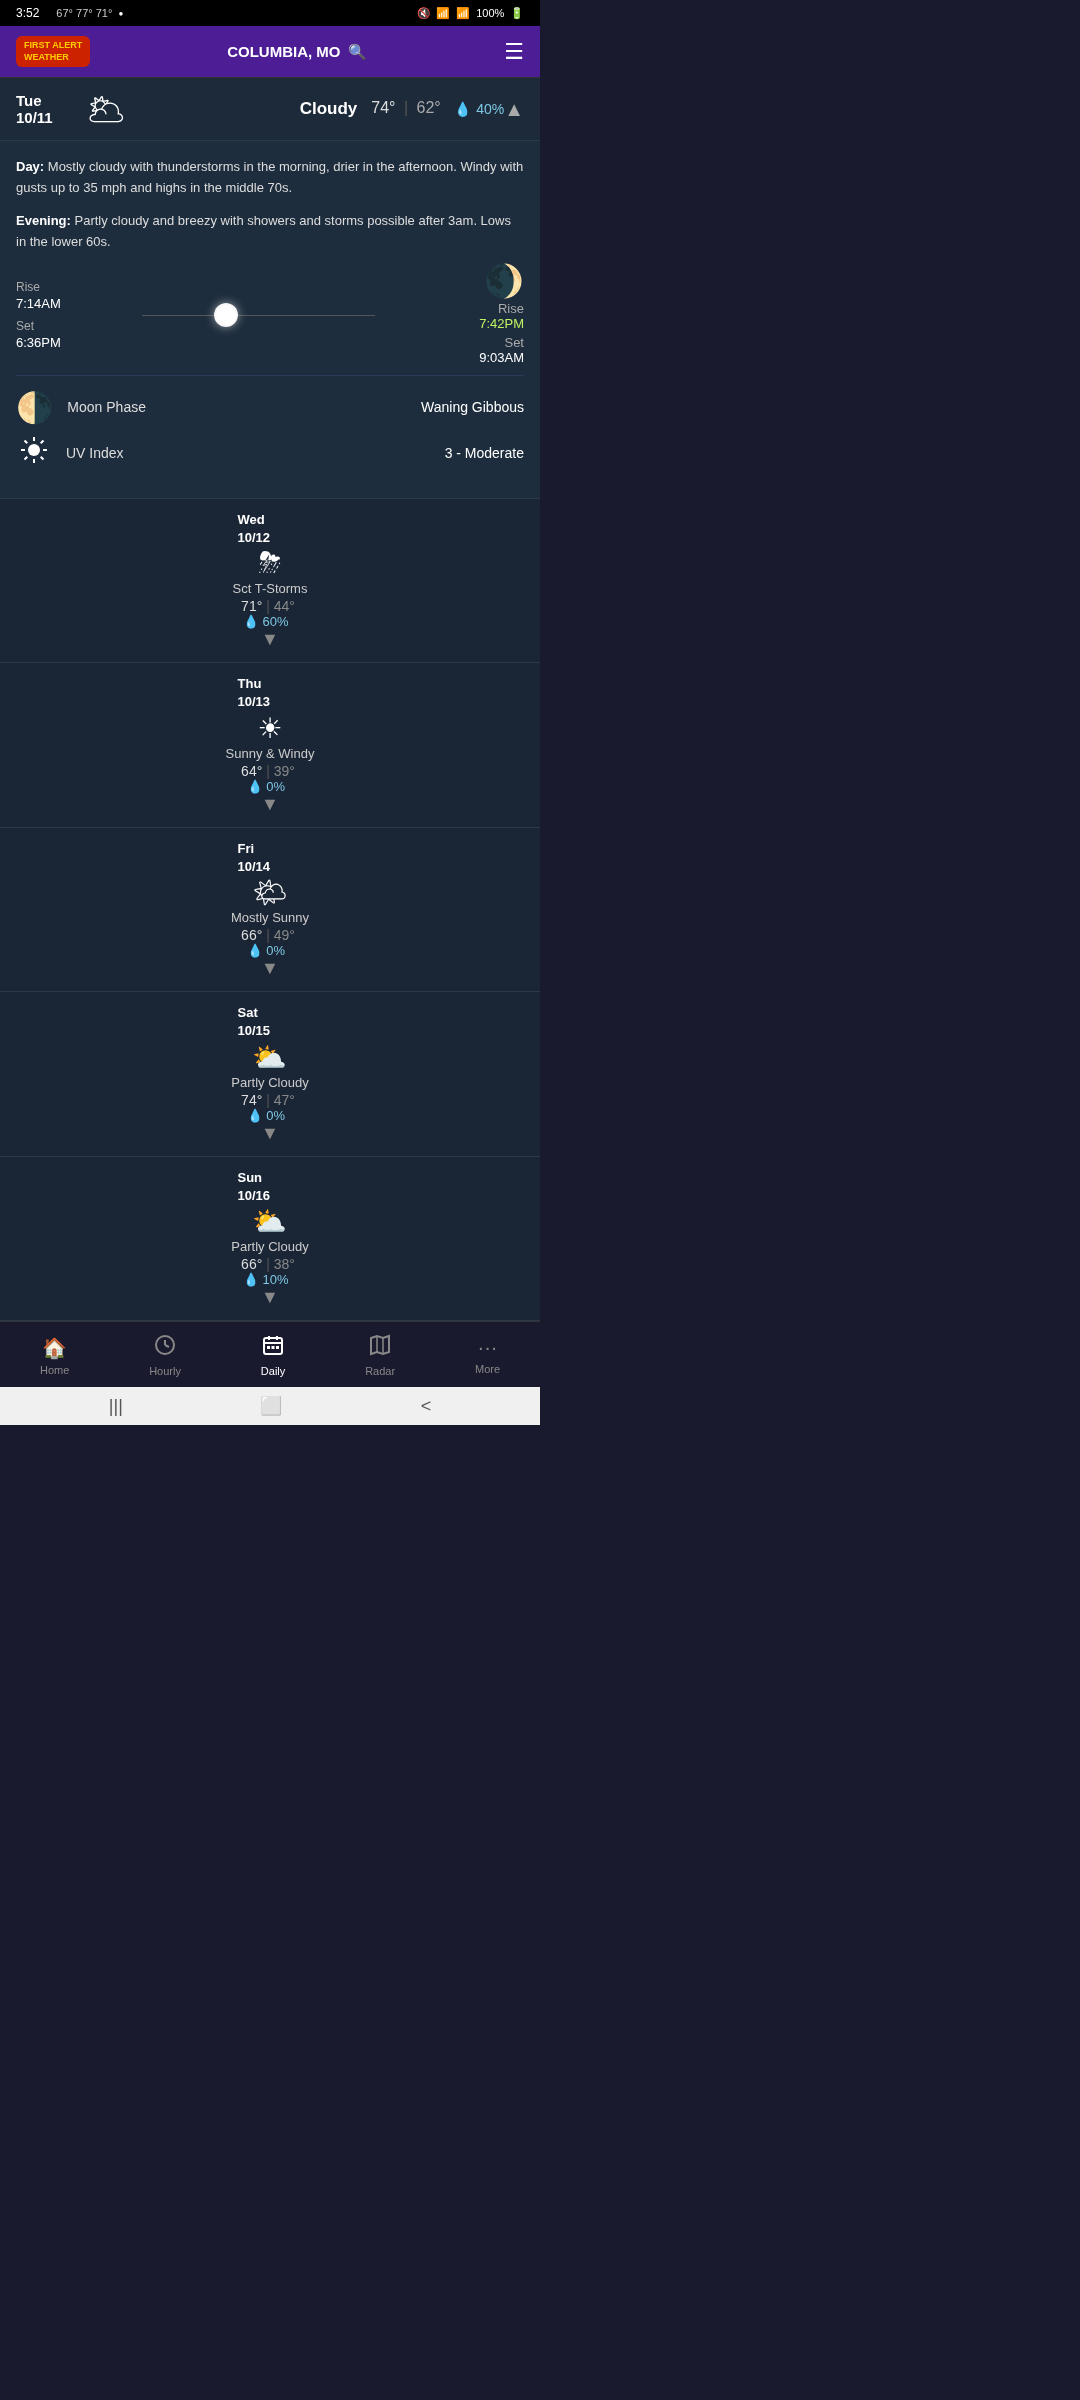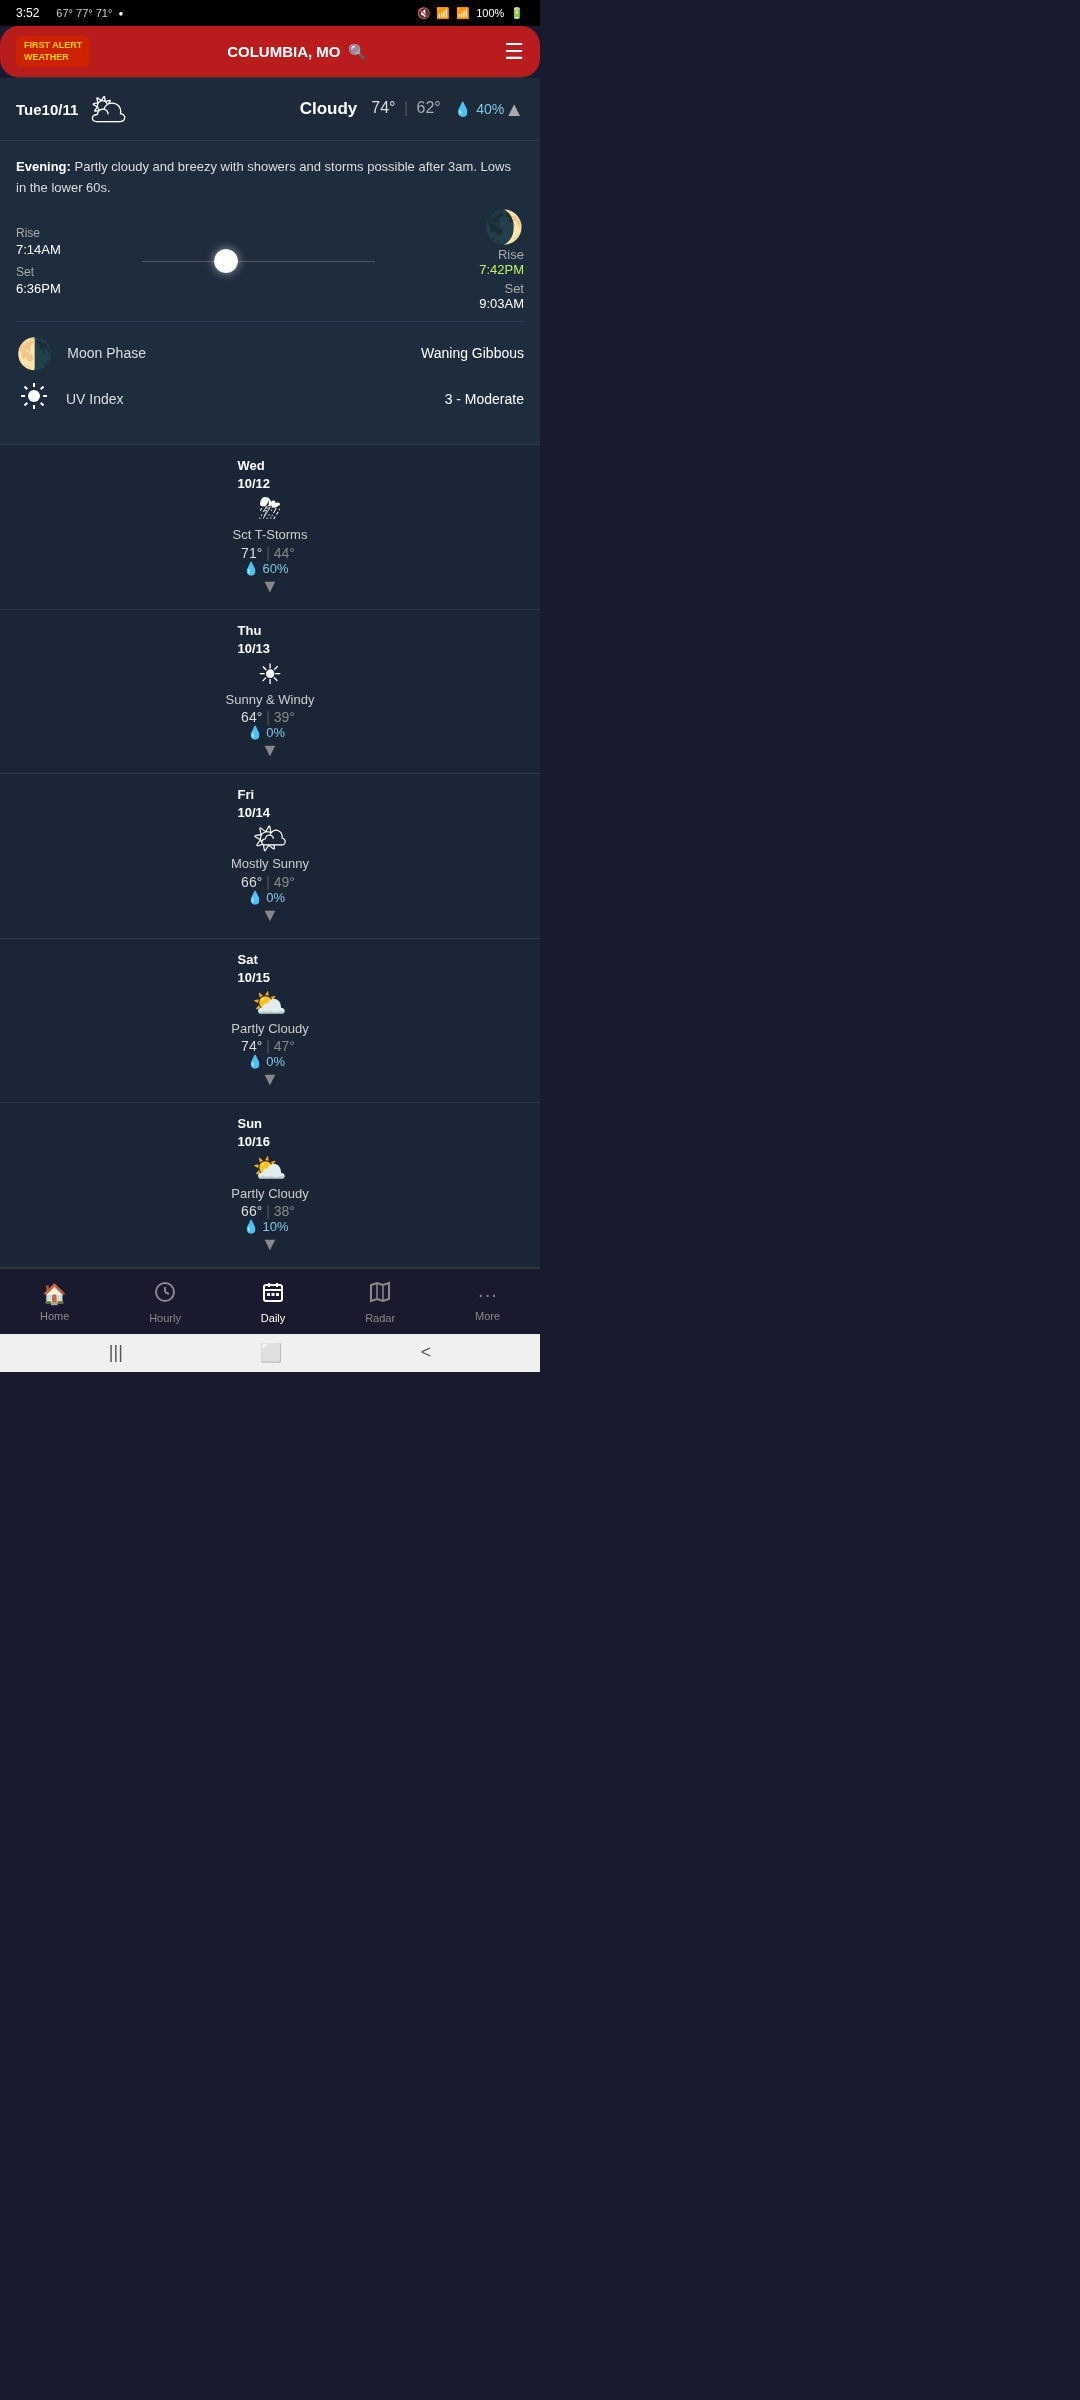--- a/index.html
+++ b/index.html
@@ -22,27 +22,26 @@
       align-items: center;
       padding: 6px 16px;
       font-size: 12px;
       color: #fff;
     }
     .status-left { display: flex; gap: 6px; align-items: center; }
     .status-right { display: flex; gap: 6px; align-items: center; font-size: 11px; }
 
     
     .header {
-      background: #b91c1c;
+      background: #4c1d95;
       display: flex;
       align-items: center;
       justify-content: space-between;
       padding: 10px 16px;
       border-bottom: 1px solid #333;
-      border-radius: 19px;
     }
     .logo {
       background: #cc2200;
       border-radius: 6px;
       padding: 4px 8px;
       font-size: 11px;
       font-weight: bold;
       color: white;
       line-height: 1.3;
     }
@@ -61,21 +60,21 @@
     .current-day {
       background: #1c2a3a;
       padding: 12px 16px;
       display: flex;
       align-items: center;
       justify-content: space-between;
       border-bottom: 1px solid #2a3a4a;
     }
     .current-day .date-col {
       display: flex;
-      flex-direction: row;
+      flex-direction: column;
       font-size: 15px;
       font-weight: bold;
       min-width: 60px;
     }
     .current-day .weather-icon { font-size: 32px; margin: 0 10px; }
     .current-day .condition { font-size: 17px; font-weight: bold; }
     .current-day .temps { font-size: 16px; color: #ddd; margin-left: 8px; }
     .current-day .temps .low { color: #aaa; }
     .current-day .precip { display: flex; align-items: center; gap: 4px; font-size: 14px; color: #7ec8e3; margin-left: 8px; }
     .current-day .expand { font-size: 20px; color: #aaa; cursor: pointer; }
@@ -230,20 +229,23 @@
     </span>
     <span class="precip">
       <span>💧</span>
       <span>40%</span>
     </span>
   </div>
   <span class="expand">▲</span>
 </div>
 
 <div class="detail-panel">
+  <div class="detail-text">
+    <b>Day:</b> <span>Mostly cloudy with thunderstorms in the morning, drier in the afternoon. Windy with gusts up to 35 mph and highs in the middle 70s.</span>
+  </div>
   <div class="detail-text">
     <b>Evening:</b> <span>Partly cloudy and breezy with showers and storms possible after 3am. Lows in the lower 60s.</span>
   </div>
 
   <div class="sun-moon-row">
     <div class="sun-col">
       <div class="label">Rise</div>
       <div class="time">7:14AM</div>
       <div style="height:8px;"></div>
       <div class="label">Set</div>

